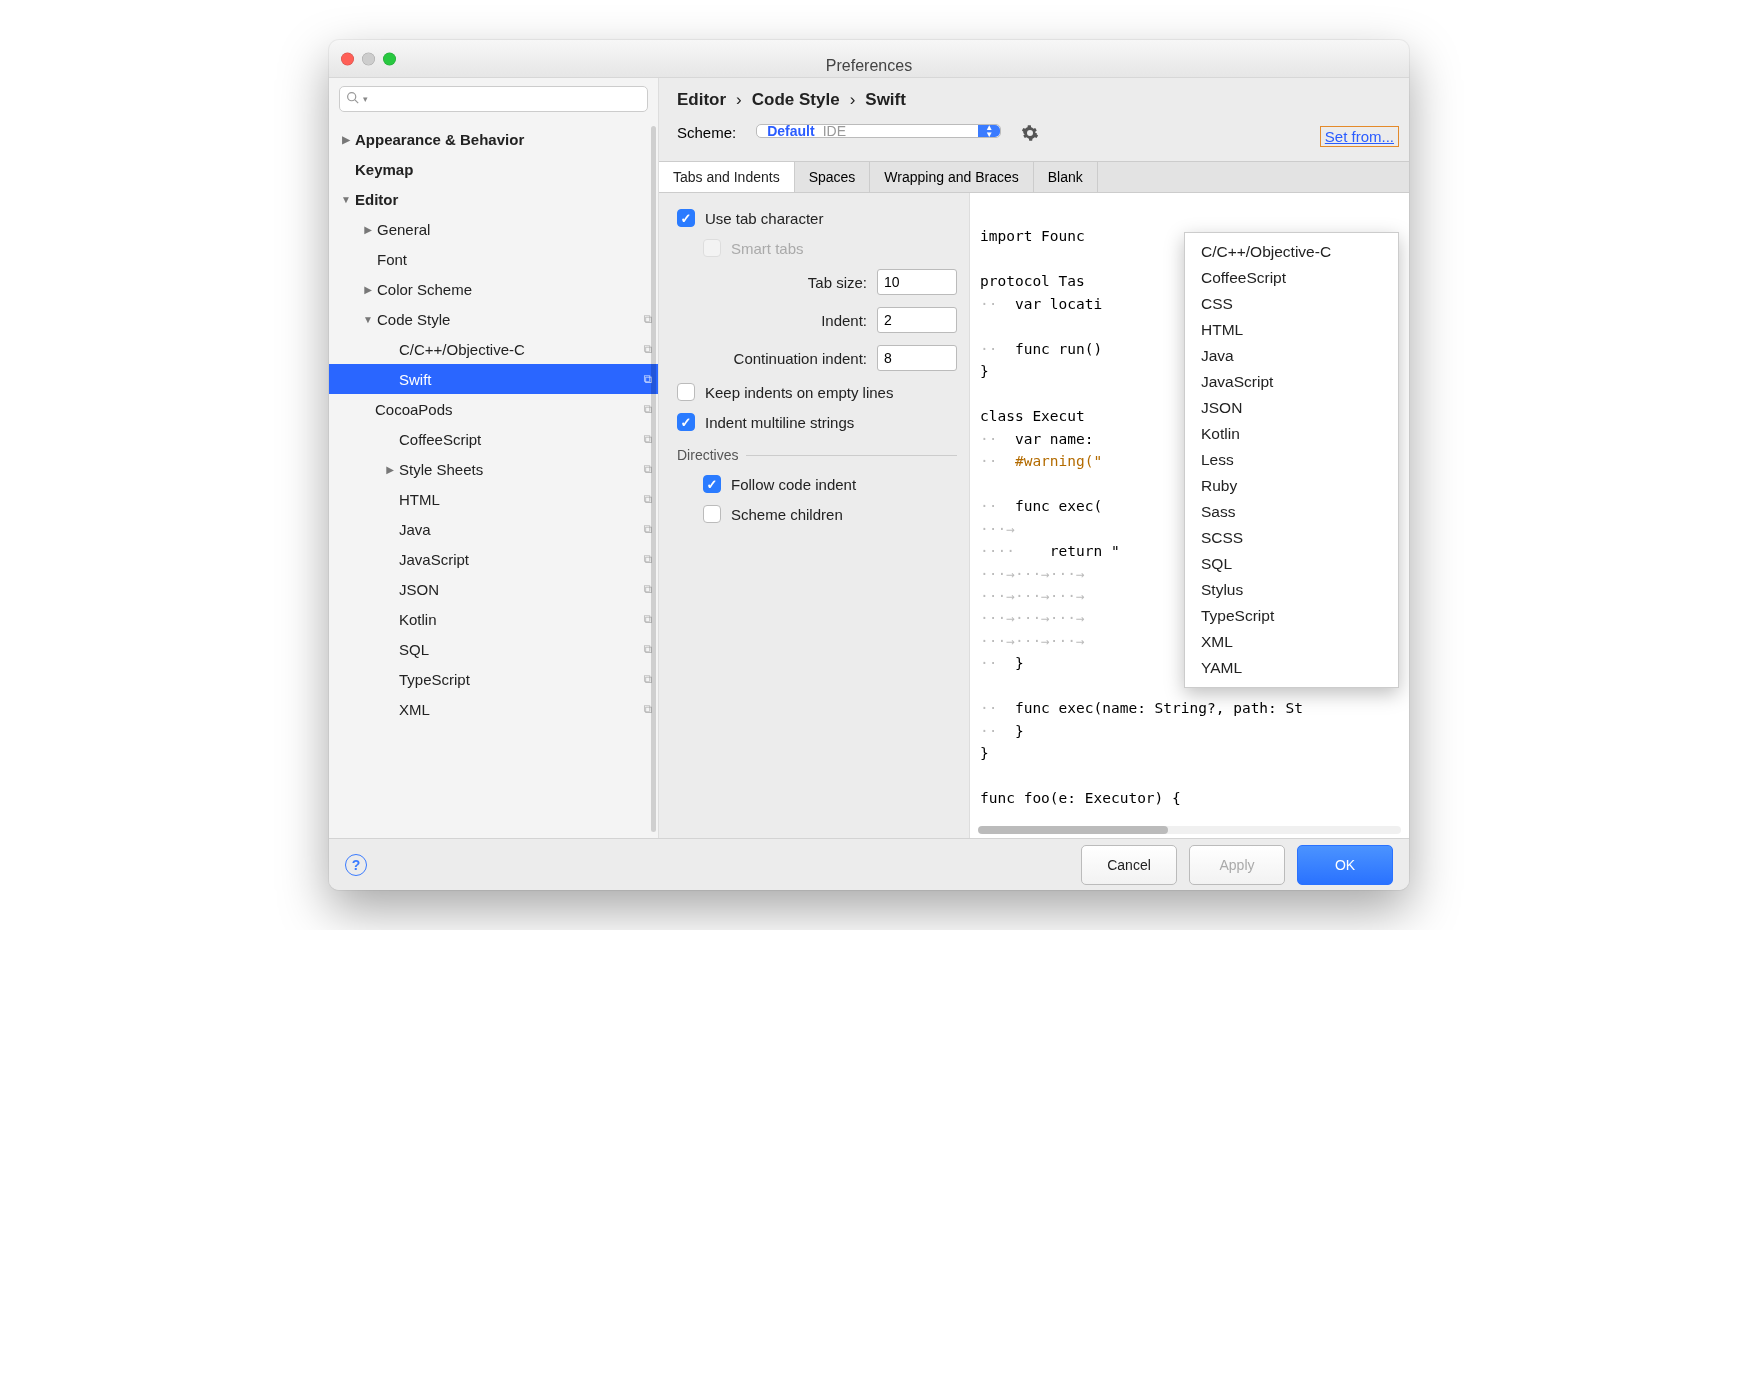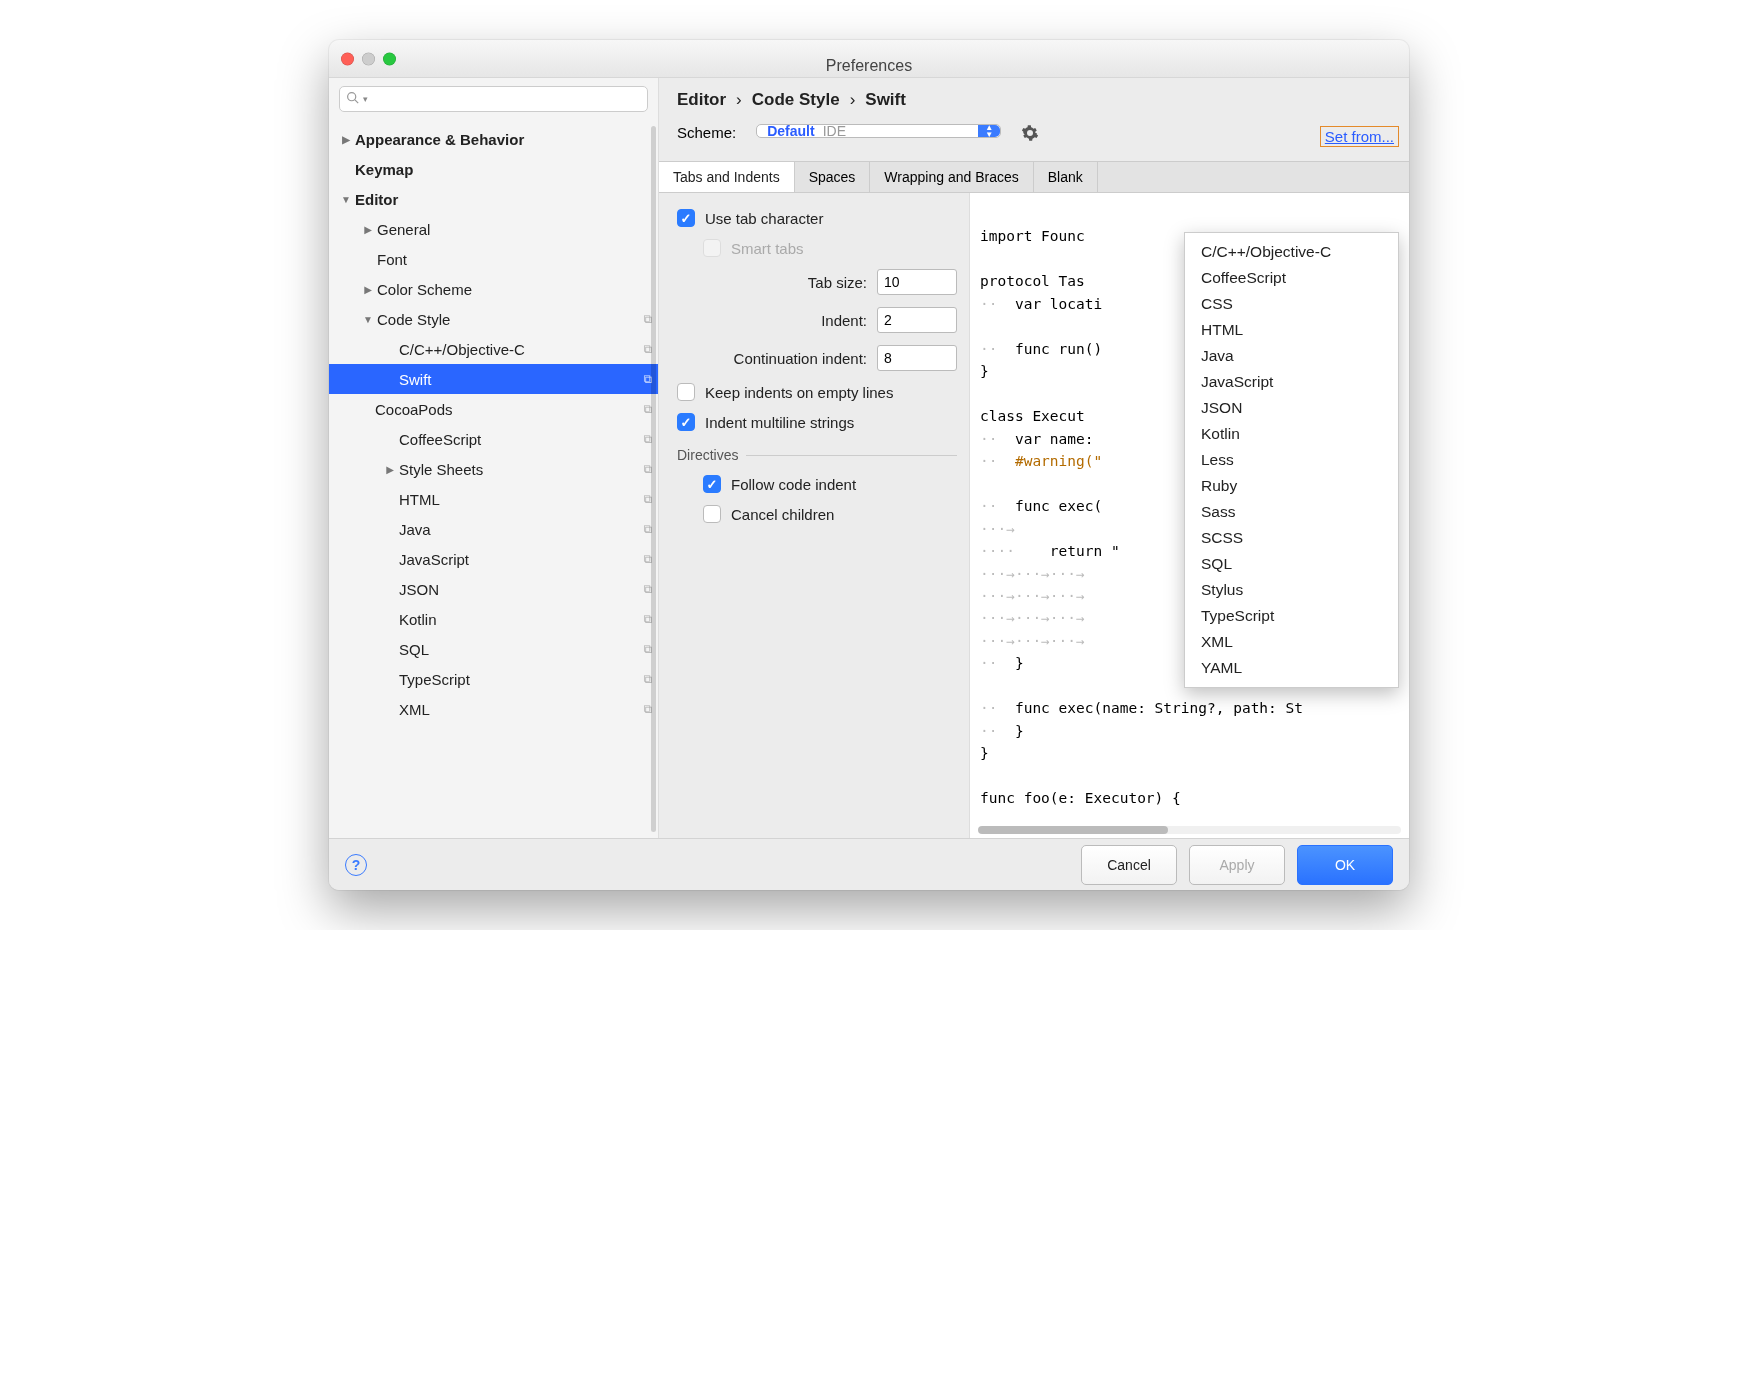--- a/index.html
+++ b/index.html
@@ -279,21 +279,21 @@
           </label>
           <div class="section-title">
             <span>Directives</span>
           </div>
           <label class="cb sub">
             <span class="box on">✓</span>
             <span>Follow code indent</span>
           </label>
           <label class="cb sub">
             <span class="box"></span>
-            <span>Cancel children</span>
+            <span>Scheme children</span>
           </label>
         </div>
 
         <div class="preview">
 <span>import Founc</span>
 
 <span>protocol Tas</span>
 <span class="guide">··</span><span>  var locati</span>
 
 <span class="guide">··</span><span>  func run()</span>

